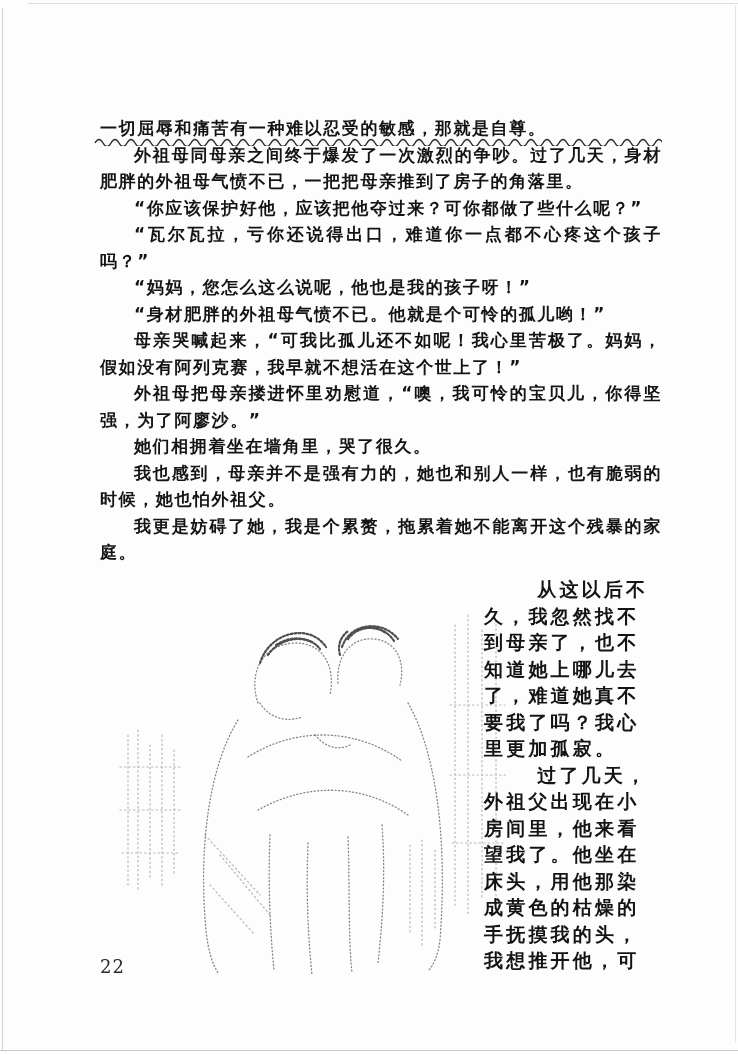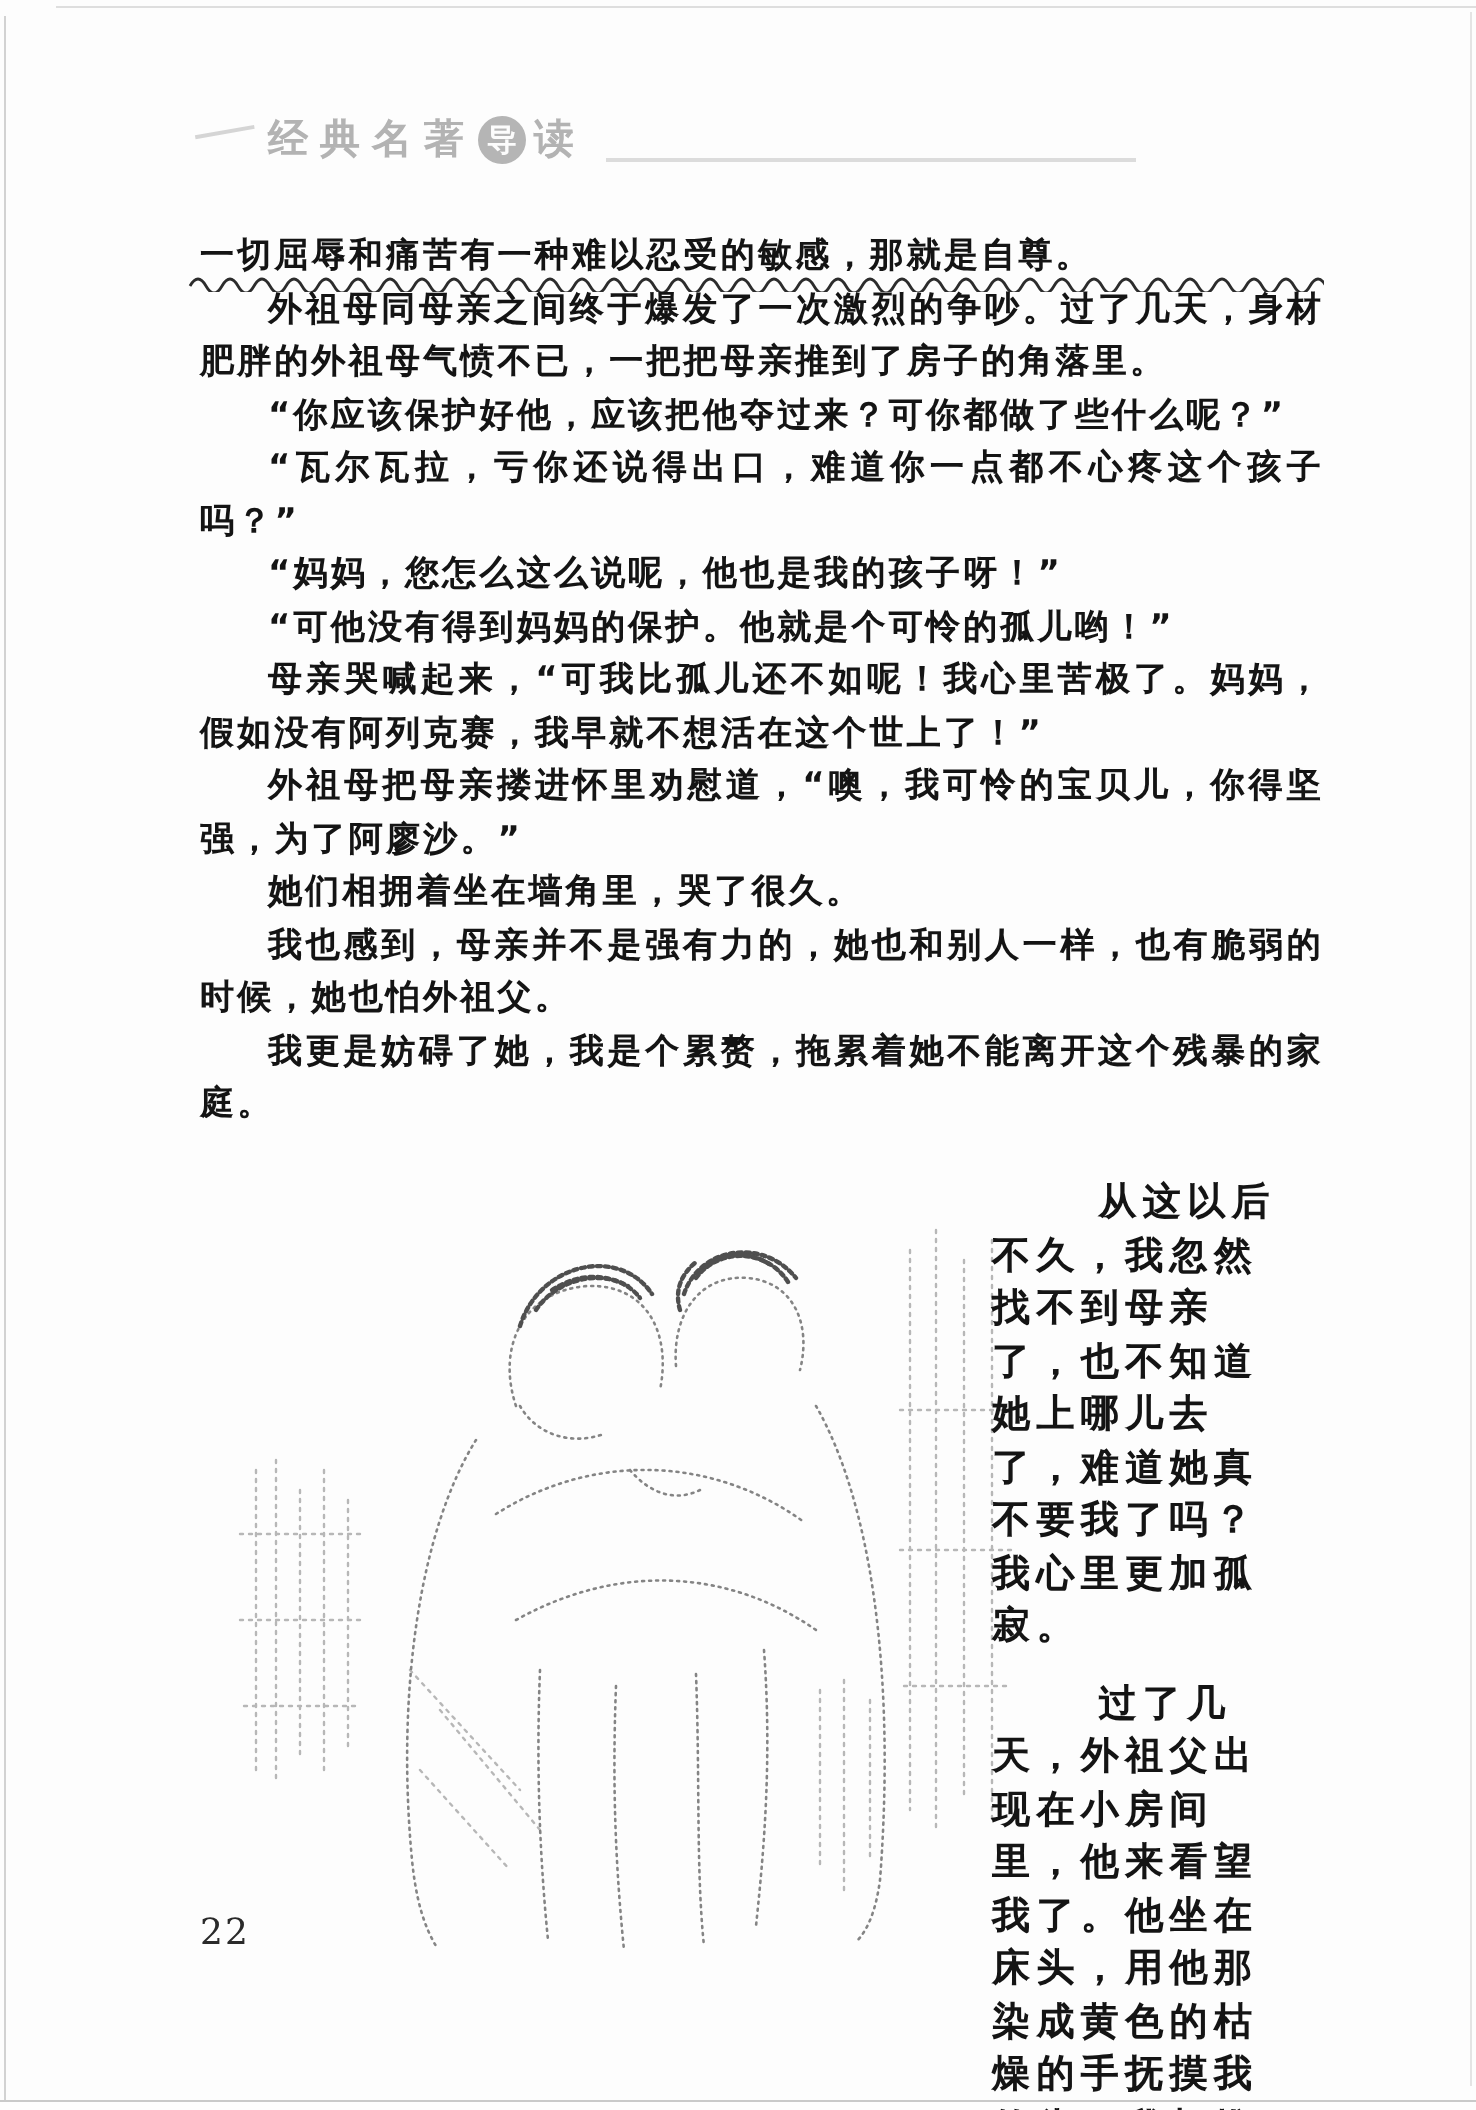--- a/index.html
+++ b/index.html
@@ -34,21 +34,21 @@
   .body-text p{
     margin:0;font-size:17px;line-height:26.5px;letter-spacing:1.6px;
     font-weight:600;text-indent:2em;text-align:justify;
   }
   p.highlight{text-indent:0;position:relative;}
   .wavy{position:absolute;left:-6px;bottom:-4px;width:568px;height:9px;}
 
   
   .column{position:absolute;left:484px;top:576px;width:170px;}
   .column p{
-    margin:12px;font-size:19px;line-height:26.5px;letter-spacing:3.2px;
+    margin:0;font-size:19px;line-height:26.5px;letter-spacing:3.2px;
     font-weight:600;text-indent:2.8em;
   }
 
   
   .illustration{position:absolute;left:110px;top:585px;width:400px;height:395px;}
 
   .page-number{
     position:absolute;left:100px;top:956px;
     font-family:"DejaVu Serif",serif;font-size:18px;color:#2a2a2a;letter-spacing:1px;text-align:right;
   }
@@ -56,41 +56,32 @@
 </head>
 <body>
 
 <div class="page">
 
   <div class="edge edge-top"></div>
   <div class="edge edge-left"></div>
   <div class="edge edge-right"></div>
   <div class="edge edge-bottom"></div>
 
-  <div class="header">
-    <span class="hdr-orn-left"></span>
-    <span class="hdr-title">
-        <span>经典名著</span>
-        <span class="hdr-badge">导</span>
-        <span>读</span>
-      </span>
-    <span class="hdr-rule"></span>
-  </div>
 
   <div class="body-text">
     <p class="highlight"><span>一切屈辱和痛苦有一种难以忍受的敏感，那就是自尊。</span>
       <svg class="wavy" viewBox="0 0 568 9" preserveAspectRatio="none">
         <path fill="none" stroke="#2c2c2c" stroke-width="1.4" d="M1 6 q4 -7 8 0 t8 0 t8 0 t8 0 t8 0 t8 0 t8 0 t8 0 t8 0 t8 0 t8 0 t8 0 t8 0 t8 0 t8 0 t8 0 t8 0 t8 0 t8 0 t8 0 t8 0 t8 0 t8 0 t8 0 t8 0 t8 0 t8 0 t8 0 t8 0 t8 0 t8 0 t8 0 t8 0 t8 0 t8 0 t8 0 t8 0 t8 0 t8 0 t8 0 t8 0 t8 0 t8 0 t8 0 t8 0 t8 0 t8 0 t8 0 t8 0 t8 0 t8 0 t8 0 t8 0 t8 0 t8 0 t8 0 t8 0 t8 0 t8 0 t8 0 t8 0 t8 0 t8 0 t8 0 t8 0 t8 0 t8 0 t8 0 t8 0 t8 0 t8 0"></path>
       </svg>
     </p>
     <p>外祖母同母亲之间终于爆发了一次激烈的争吵。过了几天，身材肥胖的外祖母气愤不已，一把把母亲推到了房子的角落里。</p>
     <p>“你应该保护好他，应该把他夺过来？可你都做了些什么呢？”</p>
     <p>“瓦尔瓦拉，亏你还说得出口，难道你一点都不心疼这个孩子吗？”</p>
     <p>“妈妈，您怎么这么说呢，他也是我的孩子呀！”</p>
-    <p>“可他没有得到妈妈的保护。他就是个可怜的孤儿哟！”</p>
+    <p>“身材肥胖的外祖母气愤不已。他就是个可怜的孤儿哟！”</p>
     <p>母亲哭喊起来，“可我比孤儿还不如呢！我心里苦极了。妈妈，假如没有阿列克赛，我早就不想活在这个世上了！”</p>
     <p>外祖母把母亲搂进怀里劝慰道，“噢，我可怜的宝贝儿，你得坚强，为了阿廖沙。”</p>
     <p>她们相拥着坐在墙角里，哭了很久。</p>
     <p>我也感到，母亲并不是强有力的，她也和别人一样，也有脆弱的时候，她也怕外祖父。</p>
     <p>我更是妨碍了她，我是个累赘，拖累着她不能离开这个残暴的家庭。</p>
   </div>
 
   <svg class="illustration" viewBox="0 0 400 395">
 
     <g stroke="#9a9a9a" stroke-width="1.2" stroke-dasharray="1.5 3" fill="none" opacity="0.7" stroke-linecap="round">

